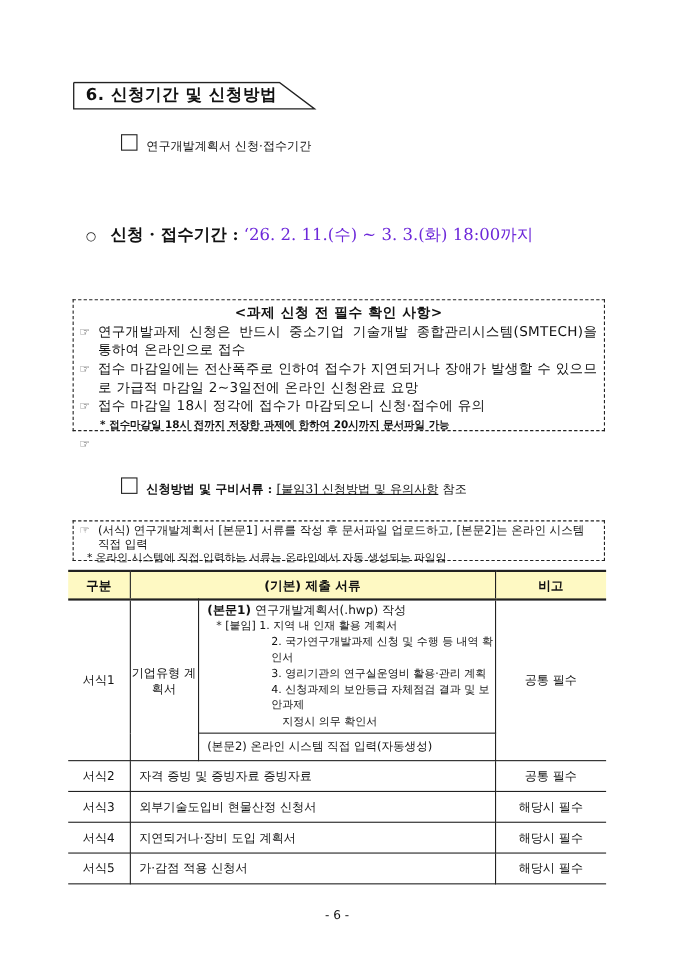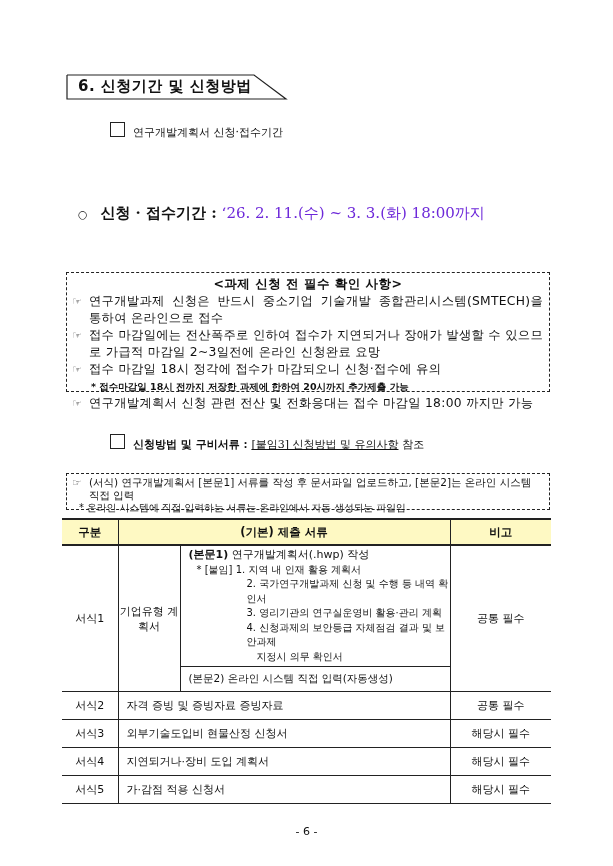--- a/index.html
+++ b/index.html
@@ -71,22 +71,22 @@
     <span style="font-size:11px;margin-right:8px;">○</span>
     <span class="lbl">신청 · 접수기간 :</span>
     <span class="val">‘26. 2. 11.(수) ~ 3. 3.(화) 18:00까지</span>
   </div>
 
   <div class="checkbox">
     <div class="head">&lt;과제 신청 전 필수 확인 사항&gt;</div>
     <div class="item"><span class="ic">☞</span><span>연구개발과제 신청은 반드시 중소기업 기술개발 종합관리시스템(SMTECH)을 통하여 온라인으로 접수</span></div>
     <div class="item"><span class="ic">☞</span><span>접수 마감일에는 전산폭주로 인하여 접수가 지연되거나 장애가 발생할 수 있으므로 가급적 마감일 2~3일전에 온라인 신청완료 요망</span></div>
     <div class="item"><span class="ic">☞</span><span>접수 마감일 18시 정각에 접수가 마감되오니 신청·접수에 유의</span></div>
-    <div class="note">* 접수마감일 18시 전까지 저장한 과제에 한하여 20시까지 추가제출 가능</div>
-    <div class="item"><span class="ic">☞</span><span>연구개발계획서 신청 관련 전산 및 전화응대는 접수 마감일 18:00 까지만 가능</span></div>
+    <div class="note">* 접수마감일 18시 전까지 저장한 과제에 한하여 20시까지 문서파일 가능</div>
+    <div class="item"><span class="ic">☞</span></div>
   </div>
 
   <div class="subhead sh2">
     <span class="box"></span><span>신청방법 및 구비서류 :</span>
     <span class="u">[붙임3] 신청방법 및 유의사항</span>
     <span class="n">참조</span>
   </div>
 
   <div class="method-box">
     <div class="item"><span class="ic">☞</span><span>(서식) 연구개발계획서 [본문1] 서류를 작성 후 문서파일 업로드하고, [본문2]는 온라인 시스템 직접 입력</span></div>

